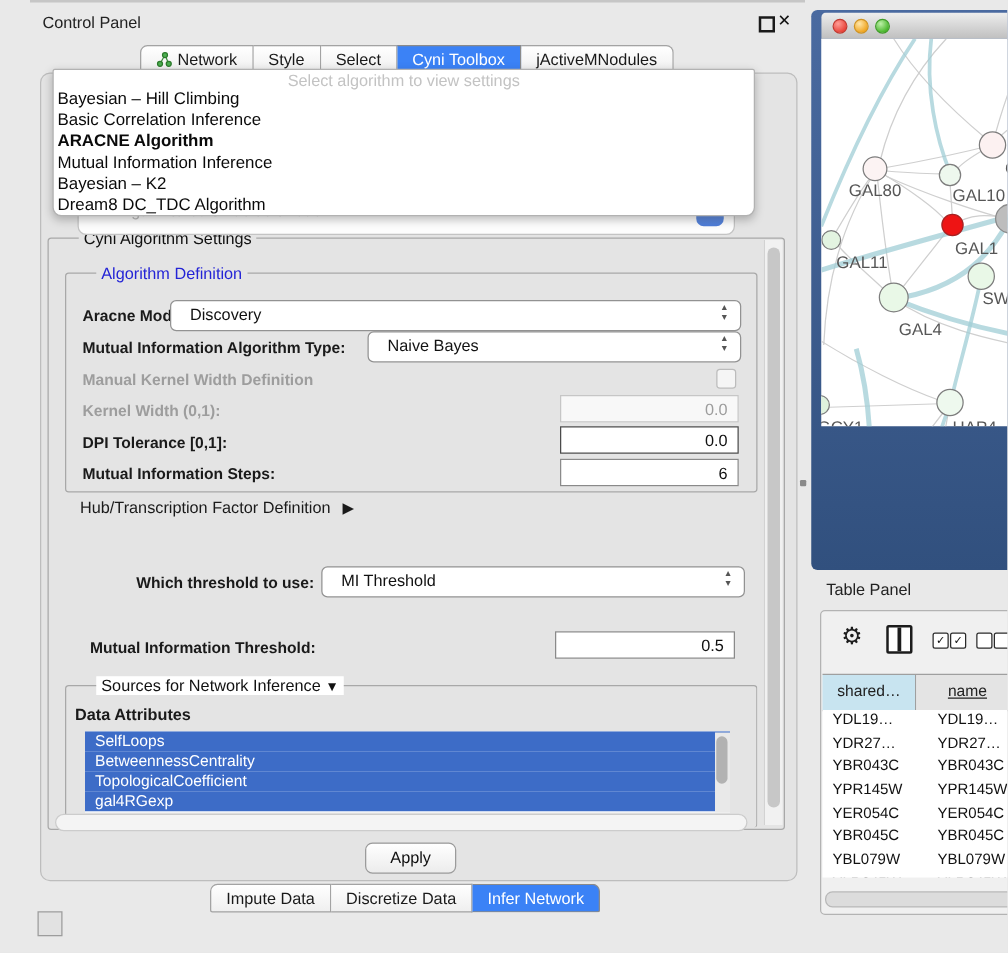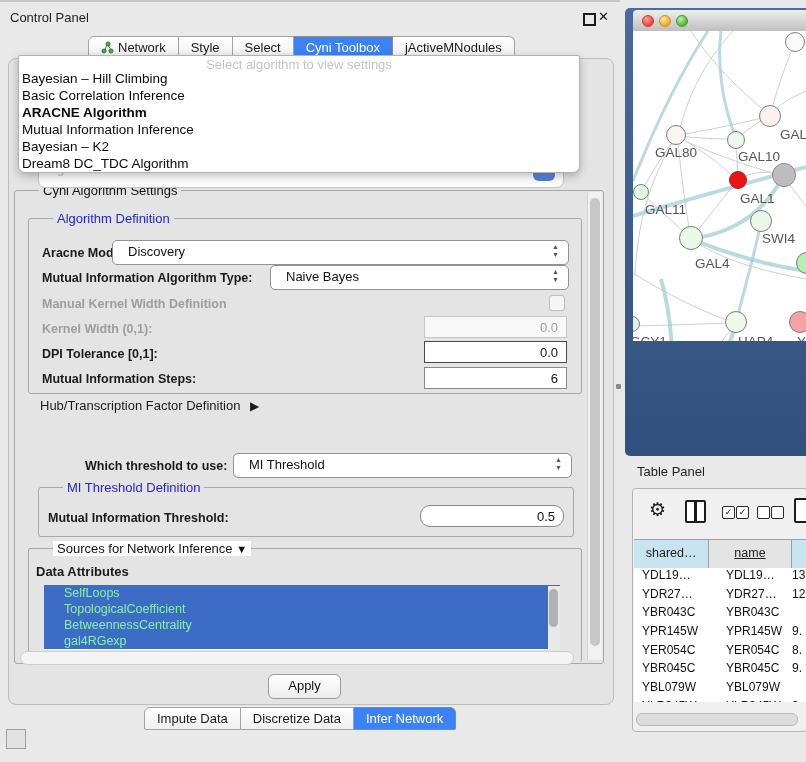--- a/index.html
+++ b/index.html
@@ -1,18 +1,18 @@
 <!DOCTYPE html>
 <html><head>
 <meta charset="utf-8">
 <style>
   html,body{margin:0;padding:0;}
   body{font-family:"Liberation Sans","DejaVu Sans",sans-serif;background:#e9e9e9;}
   #root{position:relative;width:806px;height:762px;background:#e9e9e9;overflow:hidden;font-size:13px;color:#111;}
-  .a{position:absolute;}
+  .a{position:absolute;margin-left:24px;}
   
   #cp-titlebar{left:0;top:0;width:620px;height:30px;border-top:2px solid #c6c6c6;}
   #cp-title{left:10px;top:10px;font-size:13px;color:#222;}
   #float-btn{left:583px;top:13px;width:9px;height:9px;border:2px solid #1a1a1a;background:transparent;}
   #close-btn{left:598px;top:9px;font-size:13px;font-weight:900;color:#111;}
   .tabrow{display:flex;}
   .tab{height:21px;line-height:21px;padding:0 12px;background:linear-gradient(#ffffff,#efefef);
        border:1px solid #a3a3a3;border-left:none;font-size:13px;color:#1a1a1a;display:flex;align-items:center;gap:4px;}
   .tab:first-child{border-left:1px solid #a3a3a3;border-top-left-radius:6px;border-bottom-left-radius:2px;}
   .tab:last-child{border-top-right-radius:6px;border-bottom-right-radius:2px;}
@@ -37,21 +37,21 @@
   .gleg.blue{color:#2424d6;}
   .gleg.green{color:#25d225;}
   .flabel{font-size:12.5px;font-weight:bold;color:#1a1a1a;white-space:nowrap;}
   .flabel.dis{color:#9d9d9d;}
   .combo{background:#ffffff;border:1px solid #929292;border-radius:5px;font-size:13px;color:#111;}
   .combo .val{position:absolute;left:15px;top:3px;}
   .stepper{position:absolute;right:7px;top:2px;width:11px;font-size:7px;line-height:8px;color:#555;text-align:center;}
   .tinput{border:1px solid #6f6f6f;background:#ffffff;font-size:13px;color:#111;text-align:right;padding:0 8px 0 0;box-sizing:border-box;}
   .tinput.dis{border:1px solid #c6c6c6;background:#f8f8f8;color:#9d9d9d;}
   #src-list{left:44px;top:585px;width:516px;height:65px;background:#ffffff;overflow:hidden;}
-  .src-item{height:16px;line-height:16px;padding-left:20px;background:#3d6cc7;color:#86efac;font-size:12.5px;white-space:nowrap;}
+  .src-item{height:16px;line-height:16px;padding-left:8px;background:#3d6cc7;color:#ffffff;font-size:12.5px;white-space:nowrap;}
   .vsb-track{background:#f1f1f1;border-left:1px solid #d2d2d2;}
   .vsb-thumb{position:absolute;background:#c7c7c7;border-radius:6px;}
   #apply-btn{left:268px;top:674px;width:71px;height:23px;background:linear-gradient(#ffffff,#ececec);
       border:1px solid #9b9b9b;border-radius:6px;text-align:center;line-height:22px;font-size:13px;color:#111;}
   #mini-square{left:6px;top:729px;width:18px;height:18px;border:1.5px solid #9d9d9d;background:#e2e2e2;}
   #splitter-dot{left:616px;top:384px;width:5px;height:5px;background:#8a8a8a;border-radius:1px;}
   
   #net-win{left:625px;top:8px;width:181px;height:448px;background:linear-gradient(#4a6aa0,#31507e);border-top-left-radius:5px;border-bottom-left-radius:5px;overflow:hidden;}
   #net-titlebar{position:absolute;left:8px;top:2px;width:173px;height:21px;background:linear-gradient(#eeeeee,#bfbfbf);border-bottom:1px solid #909090;border-top-left-radius:4px;}
   .tl{position:absolute;top:5px;width:12px;height:12px;border-radius:50%;}
@@ -163,34 +163,31 @@
   <div class="a" style="left:40px;top:398px;font-size:13px;color:#1a1a1a;">
     <span>Hub/Transcription Factor Definition</span>
     <span style="font-size:12px;margin-left:6px;">▶</span>
   </div>
 
   <div class="a flabel" style="left:85px;top:459px;">Which threshold to use:</div>
   <div class="a combo" style="left:233px;top:453px;width:337px;height:23px;">
     <span class="val">MI Threshold</span>
     <span class="stepper">▲<br>▼</span>
   </div>
-  <div class="a gbox" style="left:38px;top:487px;width:534px;height:48px;">
-    <span class="gleg blue">MI Threshold Definition</span>
-  </div>
   <div class="a flabel" style="left:48px;top:511px;">Mutual Information Threshold:</div>
-  <div class="a tinput" style="left:420px;top:505px;width:144px;height:22px;line-height:22px;border-color:#8a8a8a;border-radius:10px;">0.5</div>
+  <div class="a tinput" style="left:420px;top:505px;width:144px;height:22px;line-height:22px;border-color:#8a8a8a;">0.5</div>
 
   <div class="a gbox" style="left:28px;top:548px;width:552px;height:113px;border-bottom:none;">
     <span class="gleg" style="background:#ffffff;"><span>Sources for Network Inference</span> <span style="font-size:11px;">▼</span></span>
   </div>
   <div class="a flabel" style="left:36px;top:564px;font-size:13px;">Data Attributes</div>
   <div class="a" id="src-list">
       <div class="src-item">SelfLoops</div>
+      <div class="src-item">BetweennessCentrality</div>
       <div class="src-item">TopologicalCoefficient</div>
-      <div class="src-item">BetweennessCentrality</div>
       <div class="src-item">gal4RGexp</div>
     </div>
   <div class="a vsb-track" style="left:548px;top:586px;width:12px;height:64px;background:#e9e9e9;border:none;">
     <div class="vsb-thumb" style="left:1px;top:3px;width:9px;height:38px;background:#b2b2b2;"></div>
   </div>
   <div class="a" style="left:20px;top:651px;width:552px;height:12px;background:#f4f4f4;border:1px solid #cccccc;border-radius:7px;"></div>
 
   <div class="a" id="apply-btn">Apply</div>
   <div class="a tabrow" id="bottom-tabs">
       <div class="tab">

